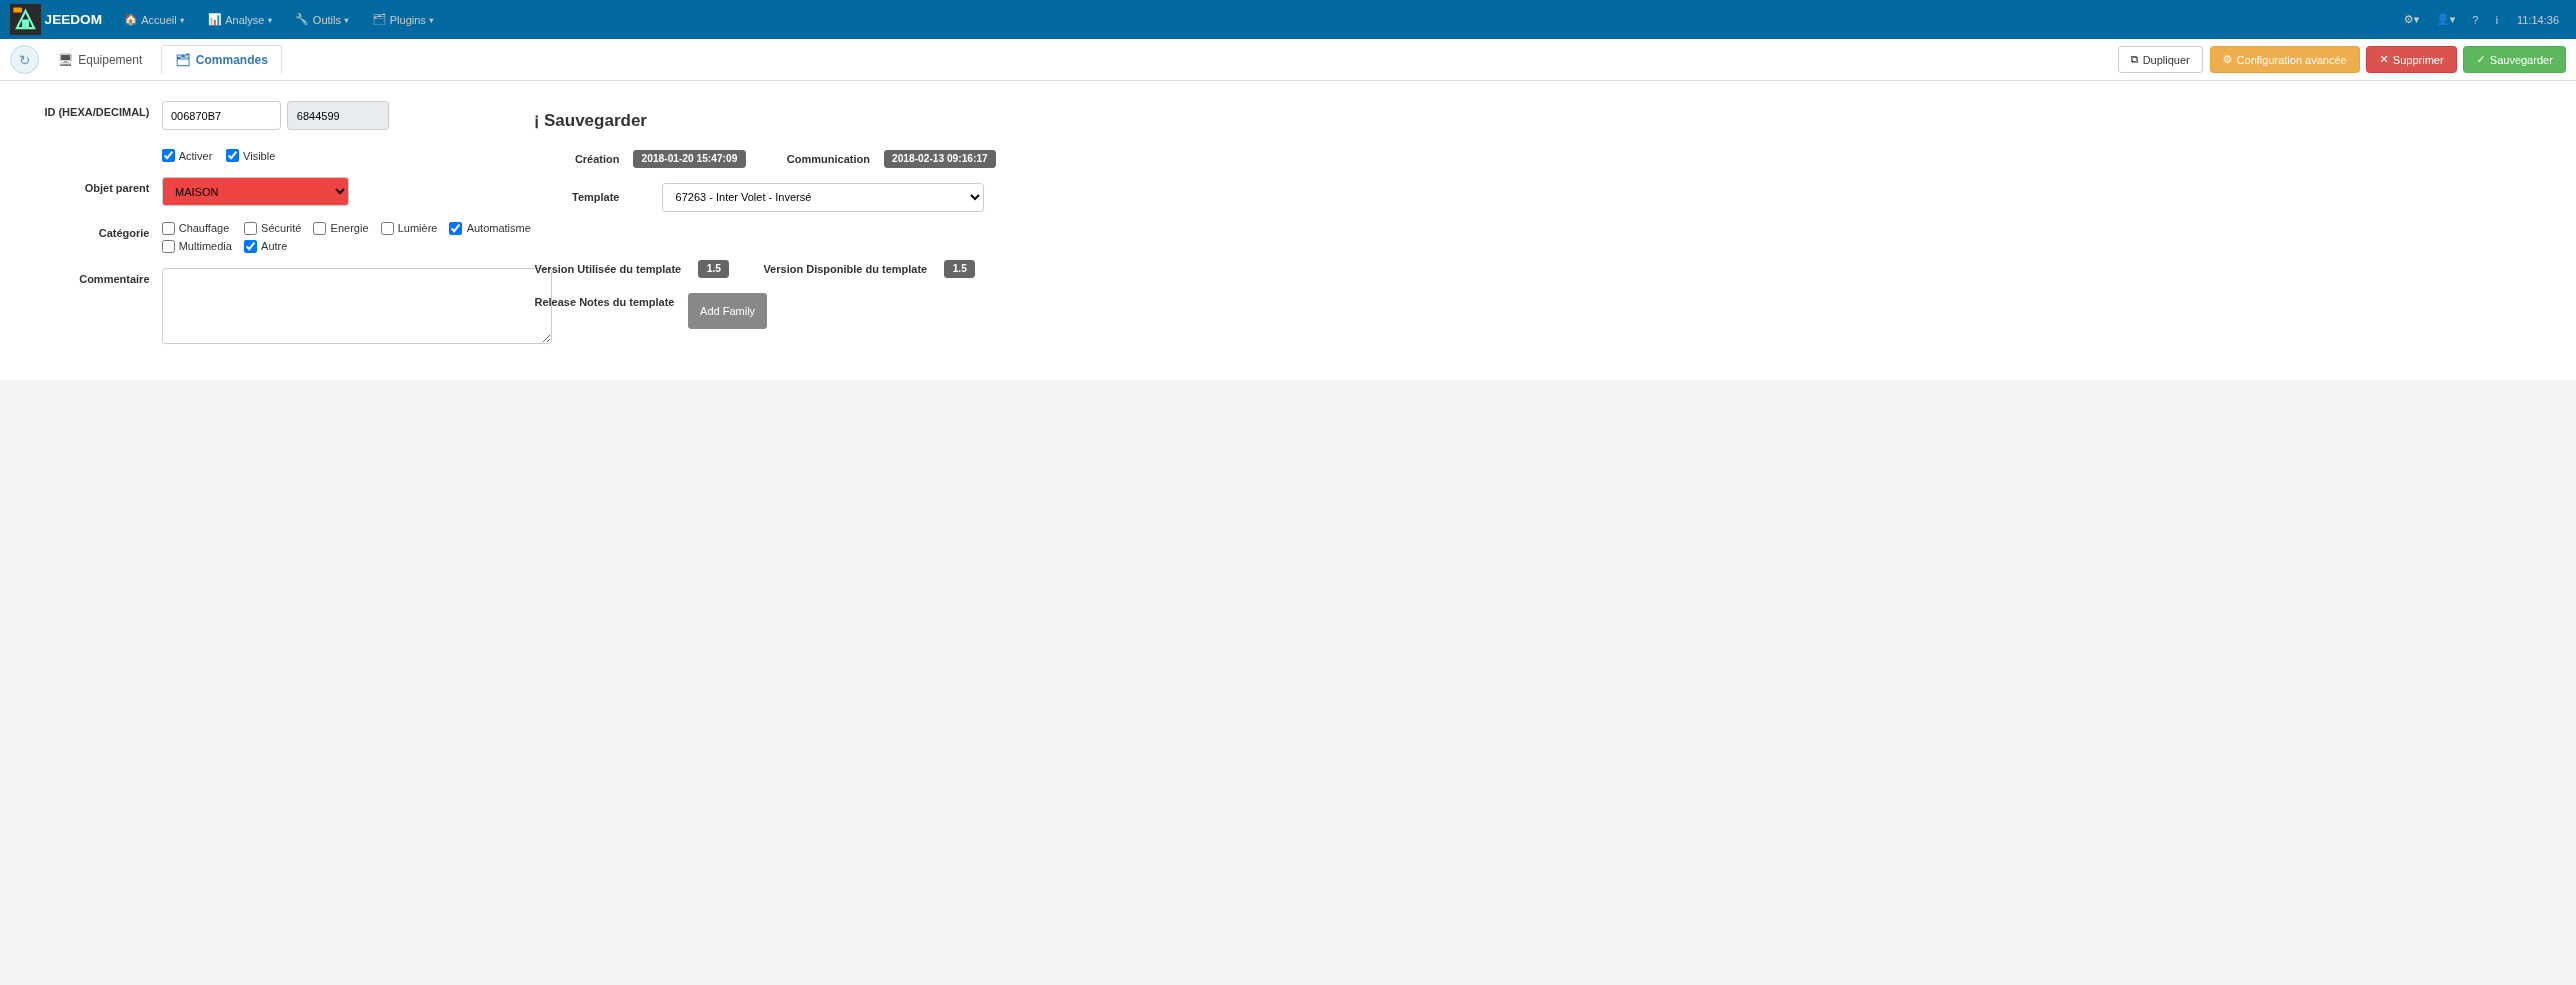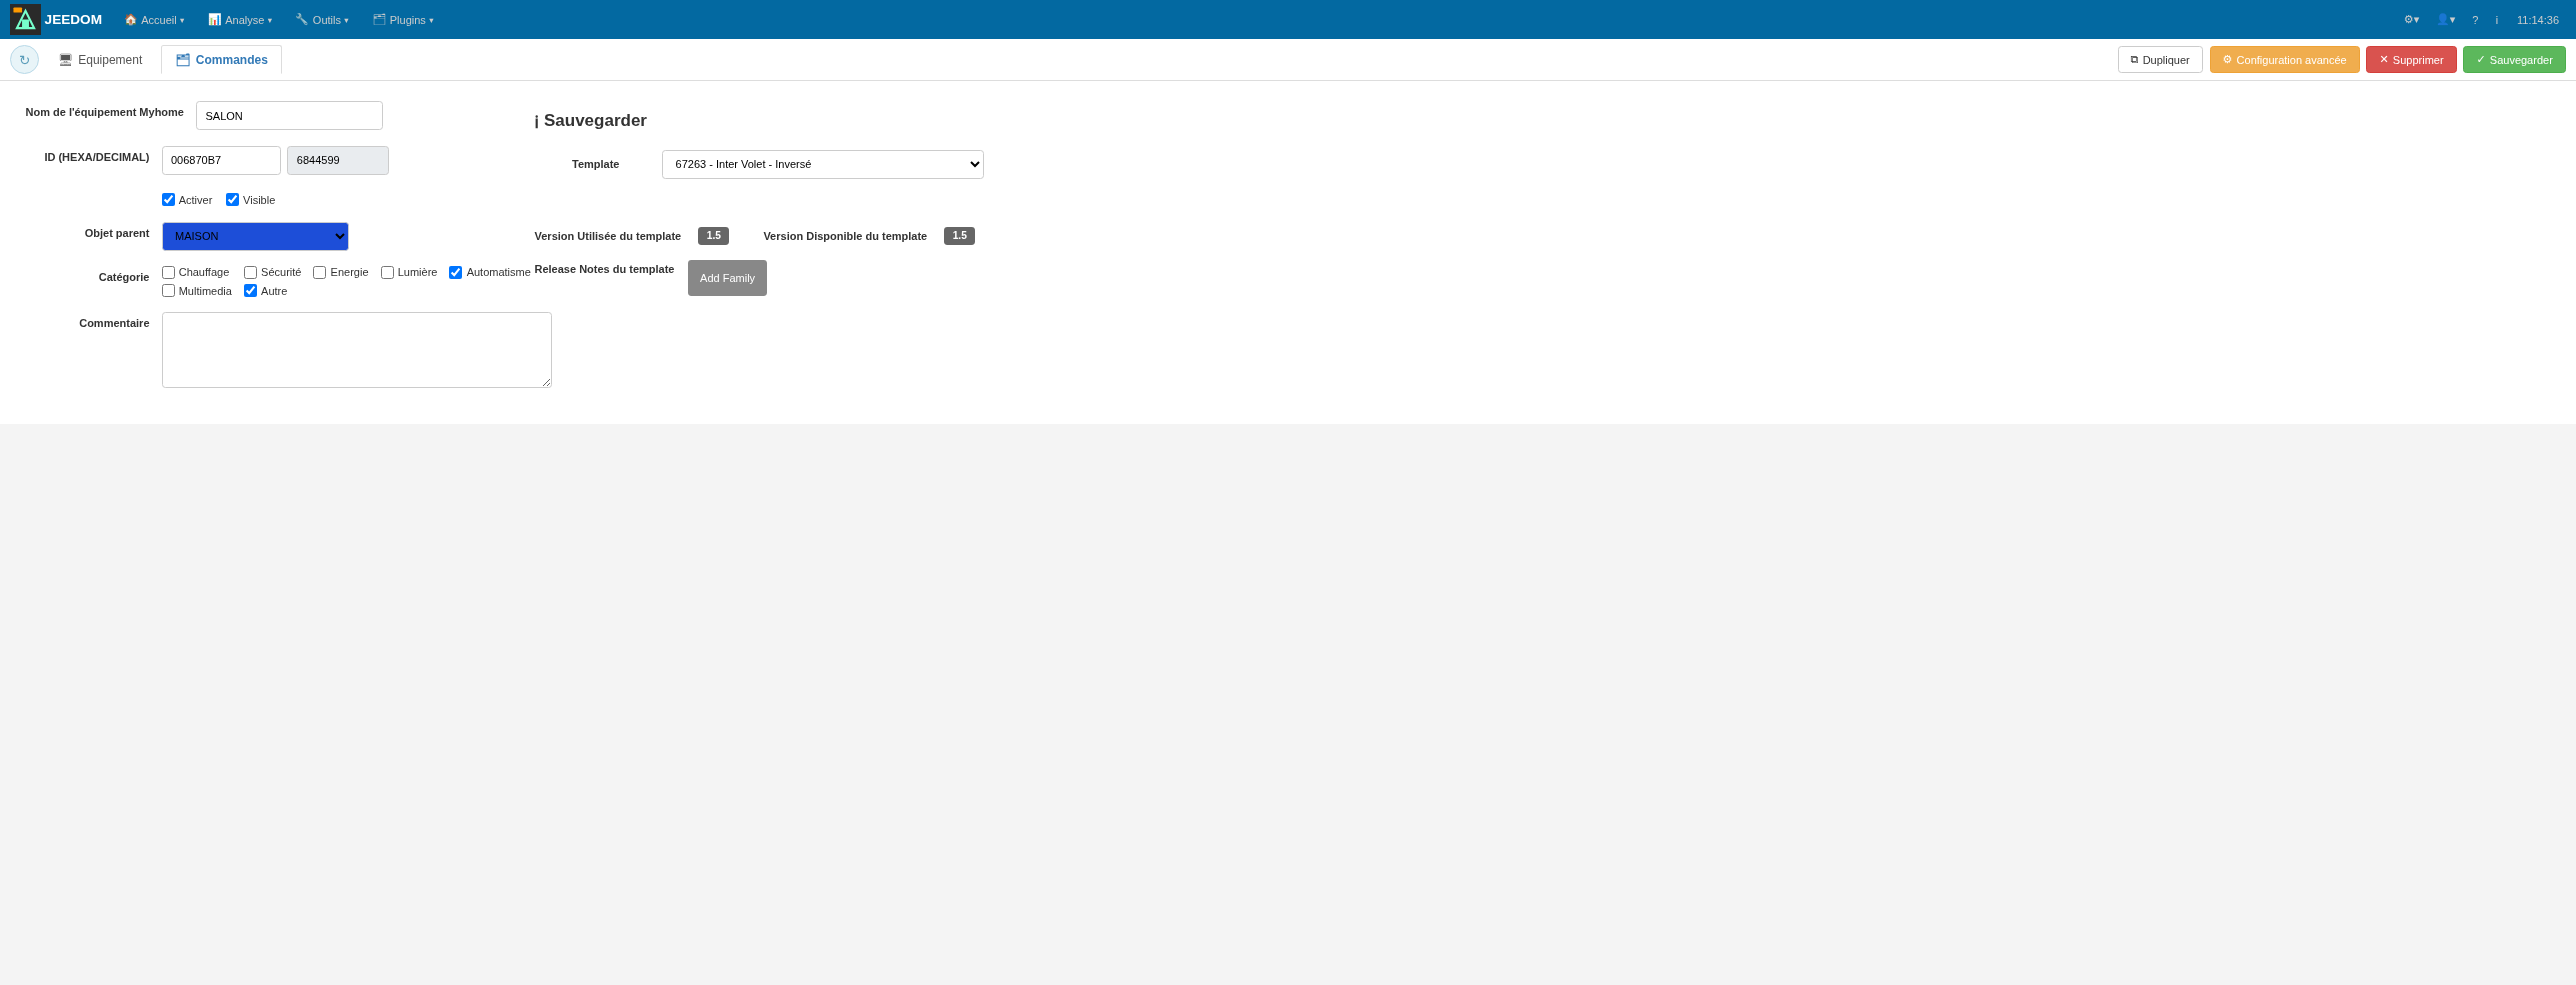--- a/index.html
+++ b/index.html
@@ -148,21 +148,21 @@
     .input-decimal { width: 102px; background: #e9ecef; }
     .checkbox-row { display: flex; gap: 13.6px; align-items: center; margin-top: 3.4px; }
     .checkbox-item { display: flex; align-items: center; gap: 4.2px; font-size: 11px; cursor: pointer; }
     .select-input {
       padding: 5.1px 8.5px;
       border: 0.8px solid #ccc;
       border-radius: 3.4px;
       font-size: 11px;
       height: 29px;
       width: 187px;
-      background: #1d4ed8;
+      background: #ef4444;
     }
     .categories-grid {
       display: grid;
       grid-template-columns: repeat(5, auto);
       gap: 5.1px 12px;
     }
     .textarea-input {
       width: 390px;
       height: 76px;
       padding: 5.1px 8.5px;
@@ -321,26 +321,20 @@
       <span>✓</span>
       <span>Sauvegarder</span>
     </button>
   </div>
 </div>
 
 <div class="main-content">
 
   <div class="left-panel">
 
-    <div class="form-group">
-      <label class="form-label">Nom de l'équipement Myhome</label>
-      <div class="form-controls">
-        <input class="form-input" style="width: 187px;" type="text" value="SALON">
-      </div>
-    </div>
 
     <div class="form-group">
       <label class="form-label">ID (HEXA/DECIMAL)</label>
       <div class="form-controls">
         <div class="input-row">
           <input class="form-input input-hex" type="text" value="006870B7" style="">
           <input class="form-input input-decimal" type="text" value="6844599" readonly="" style="">
         </div>
       </div>
     </div>
@@ -413,20 +407,26 @@
 
   </div>
 
   <div class="right-panel info-section">
 
     <div class="info-title">
       <span>ℹ</span>
       <span>Sauvegarder</span>
     </div>
 
+    <div class="info-row">
+      <span class="info-label">Création</span>
+      <span class="badge-dark">2018-01-20 15:47:09</span>
+      <span class="info-label" style="margin-left:25.5px;">Communication</span>
+      <span class="badge-dark">2018-02-13 09:16:17</span>
+    </div>
 
     <div class="info-row">
       <span class="info-label">Template</span>
       <select class="template-select">
         <option>67263 - Inter Volet - Inversé</option>
       </select>
     </div>
 
     <div class="version-row">
       <span class="version-label" style="min-width:136px; text-align:right;">Version Utilisée du template</span>

